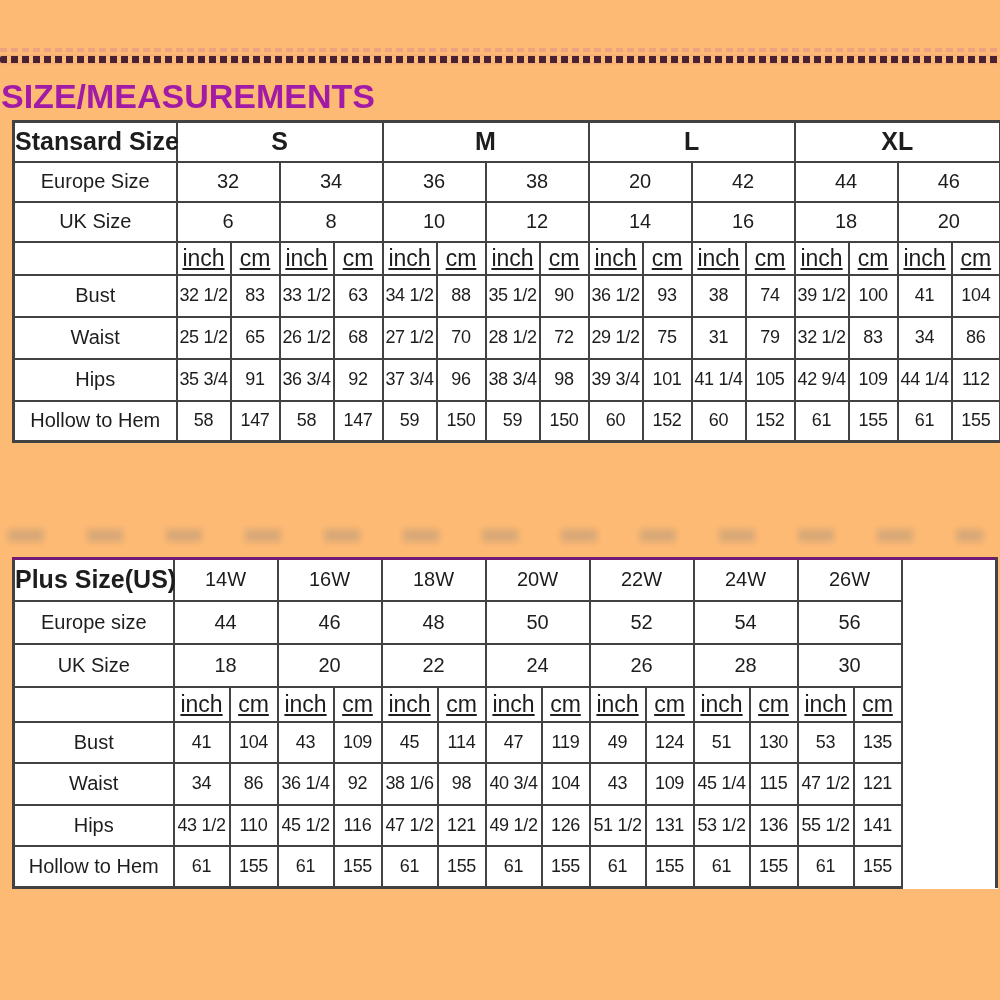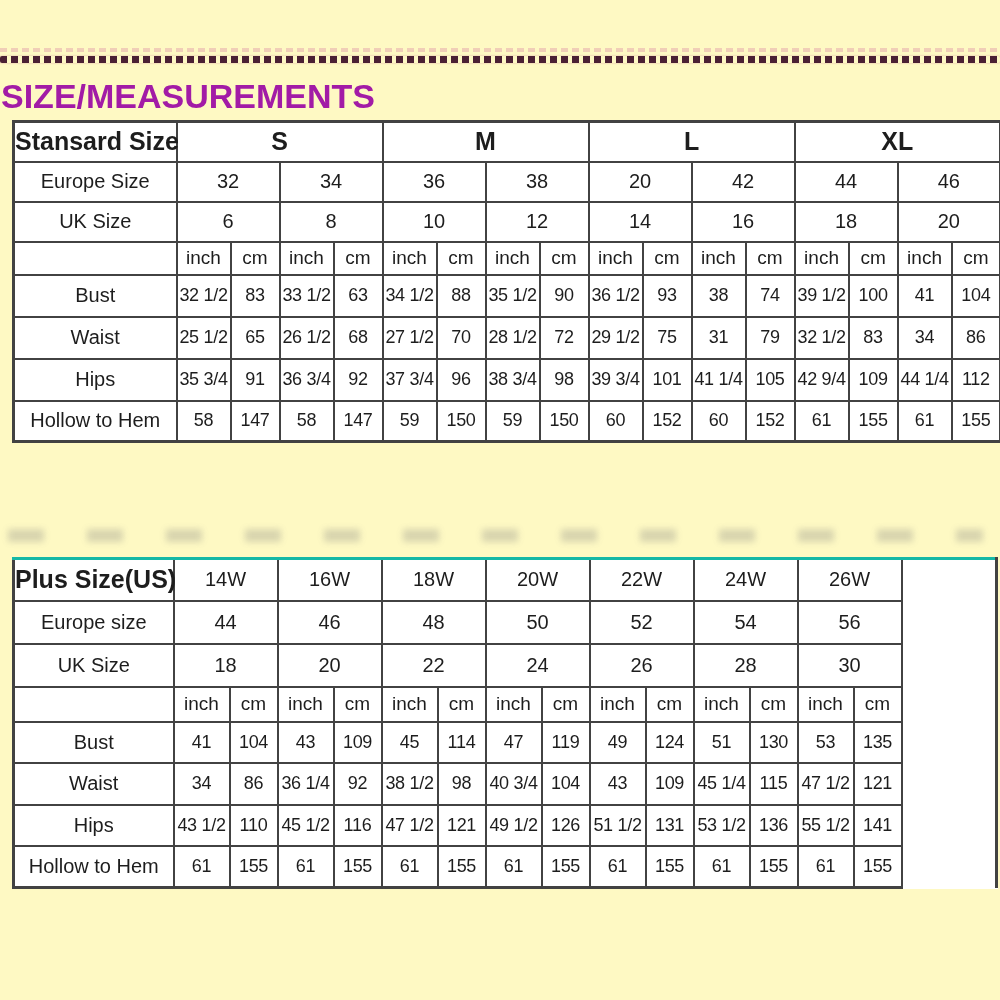--- a/index.html
+++ b/index.html
@@ -1,17 +1,17 @@
 <!DOCTYPE html>
 <html><head>
 <meta charset="utf-8">
 <style>
   html,body{margin:0;padding:0;background:#fff;}
   .canvas{
-    position:relative;width:1000px;height:1000px;background:#fef9c3;
+    position:relative;width:1000px;height:1000px;background:#fdba74;
     overflow:hidden;font-family:"Liberation Sans",sans-serif;
   }
   
   .dash-echo{
     position:absolute;left:0;top:48px;width:1000px;height:4px;opacity:.3;
     background:repeating-linear-gradient(90deg,#d06a9a 0 7px,transparent 7px 11px);
   }
   .dash-line{
     position:absolute;left:0;top:56px;width:1000px;height:7px;border-radius:2px;
     background:repeating-linear-gradient(90deg,#4a2033 0 7px,transparent 7px 11px);
@@ -33,23 +33,23 @@
   }
   #standard-table{top:120px;left:12px;width:983px;border:3px solid #424242;}
   #plus-table{top:557px;left:12px;width:983px;}
   .size-table td{
     border:2px solid #424242;text-align:center;vertical-align:middle;
     font-size:20px;color:#1d1d1d;padding:0;white-space:nowrap;overflow:visible;
     background:#fff;
   }
   .size-table td.b{font-weight:bold;font-size:25px;}
   .size-table td.mv{font-size:18px;letter-spacing:-0.3px;}
-  .size-table td.unit{font-size:19px;}
+  .size-table td.unit{font-size:23px;text-decoration:underline;}
   
-  #plus-table tr:first-child td{border-top:3px solid #14b8a6;}
+  #plus-table tr:first-child td{border-top:3px solid #701a75;}
   #plus-table td:first-child{border-left:3px solid #424242;}
   #plus-table tr:last-child td{border-bottom:3px solid #424242;}
   #plus-table td.endcol{border-right:3px solid #424242;border-top:3px solid #424242;border-bottom:none;}
 </style>
 </head>
 <body>
 
 <div class="canvas">
 
   <div class="dash-echo"></div>
@@ -291,21 +291,21 @@
           <td class="mv">130</td>
           <td class="mv">53</td>
           <td class="mv">135</td>
         </tr>
         <tr style="height: 42px;">
           <td>Waist</td>
           <td class="mv">34</td>
           <td class="mv">86</td>
           <td class="mv">36 1/4</td>
           <td class="mv">92</td>
-          <td class="mv">38 1/2</td>
+          <td class="mv">38 1/6</td>
           <td class="mv">98</td>
           <td class="mv">40 3/4</td>
           <td class="mv">104</td>
           <td class="mv">43</td>
           <td class="mv">109</td>
           <td class="mv">45 1/4</td>
           <td class="mv">115</td>
           <td class="mv">47 1/2</td>
           <td class="mv">121</td>
         </tr>

